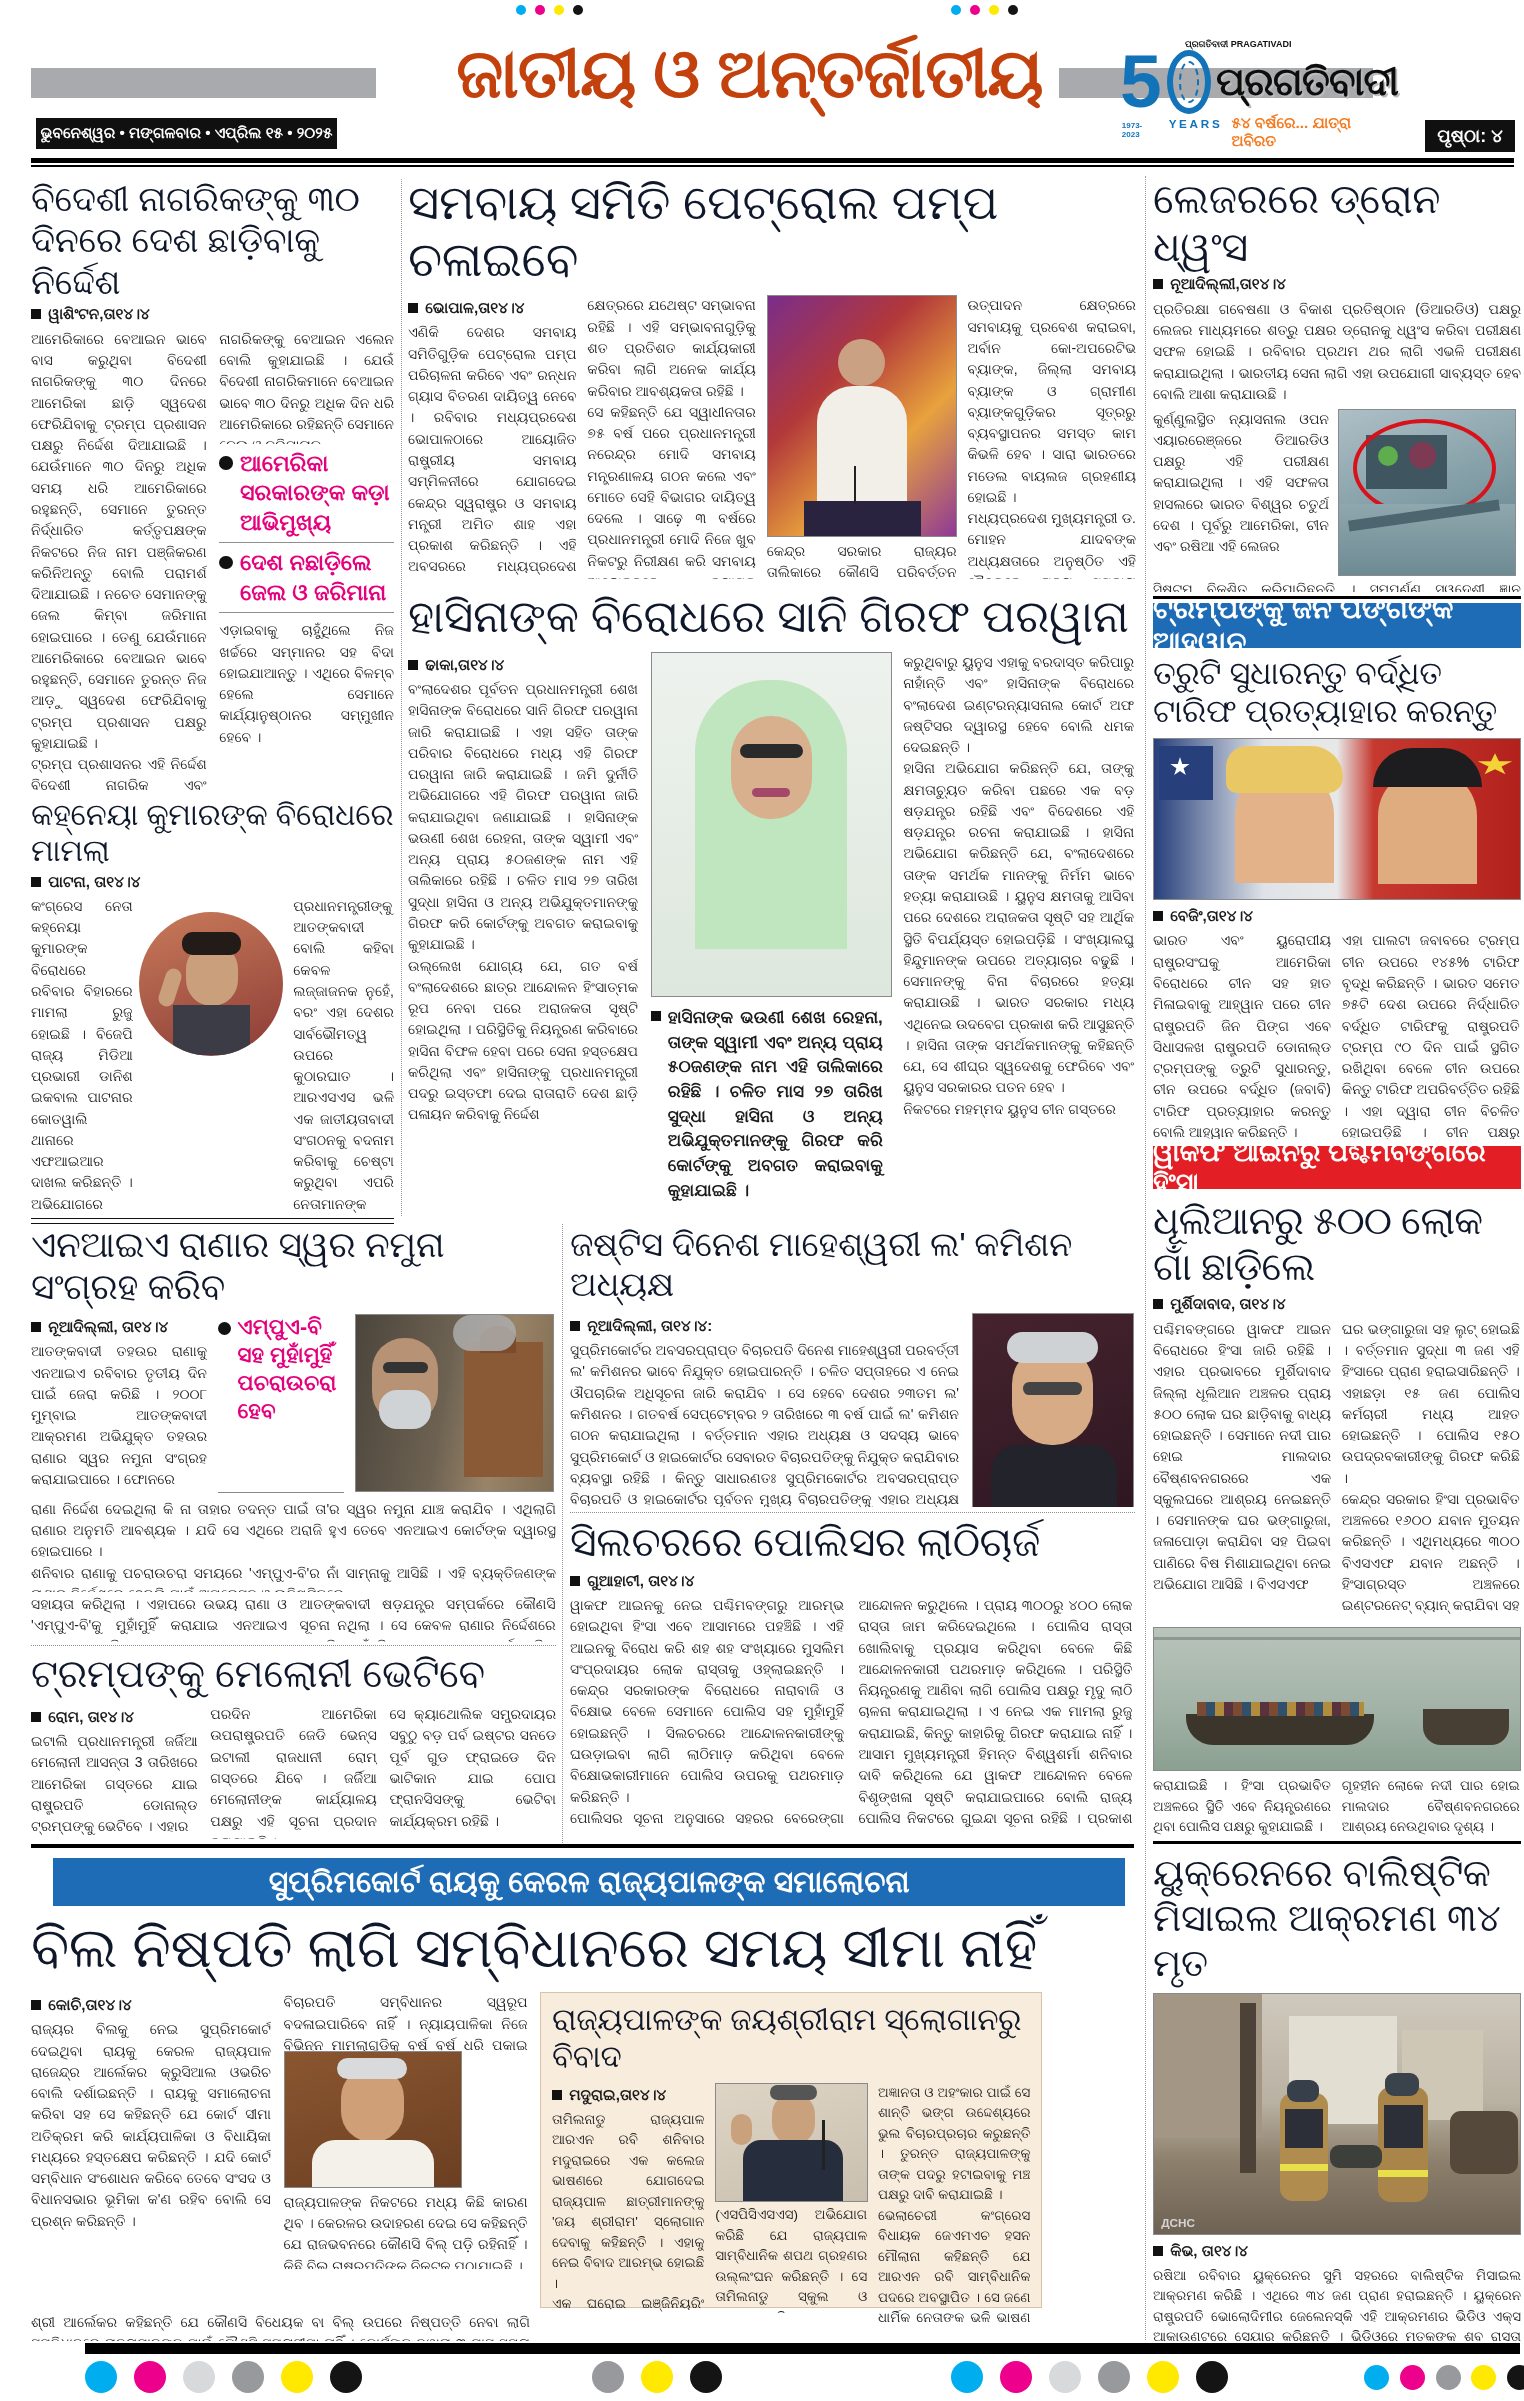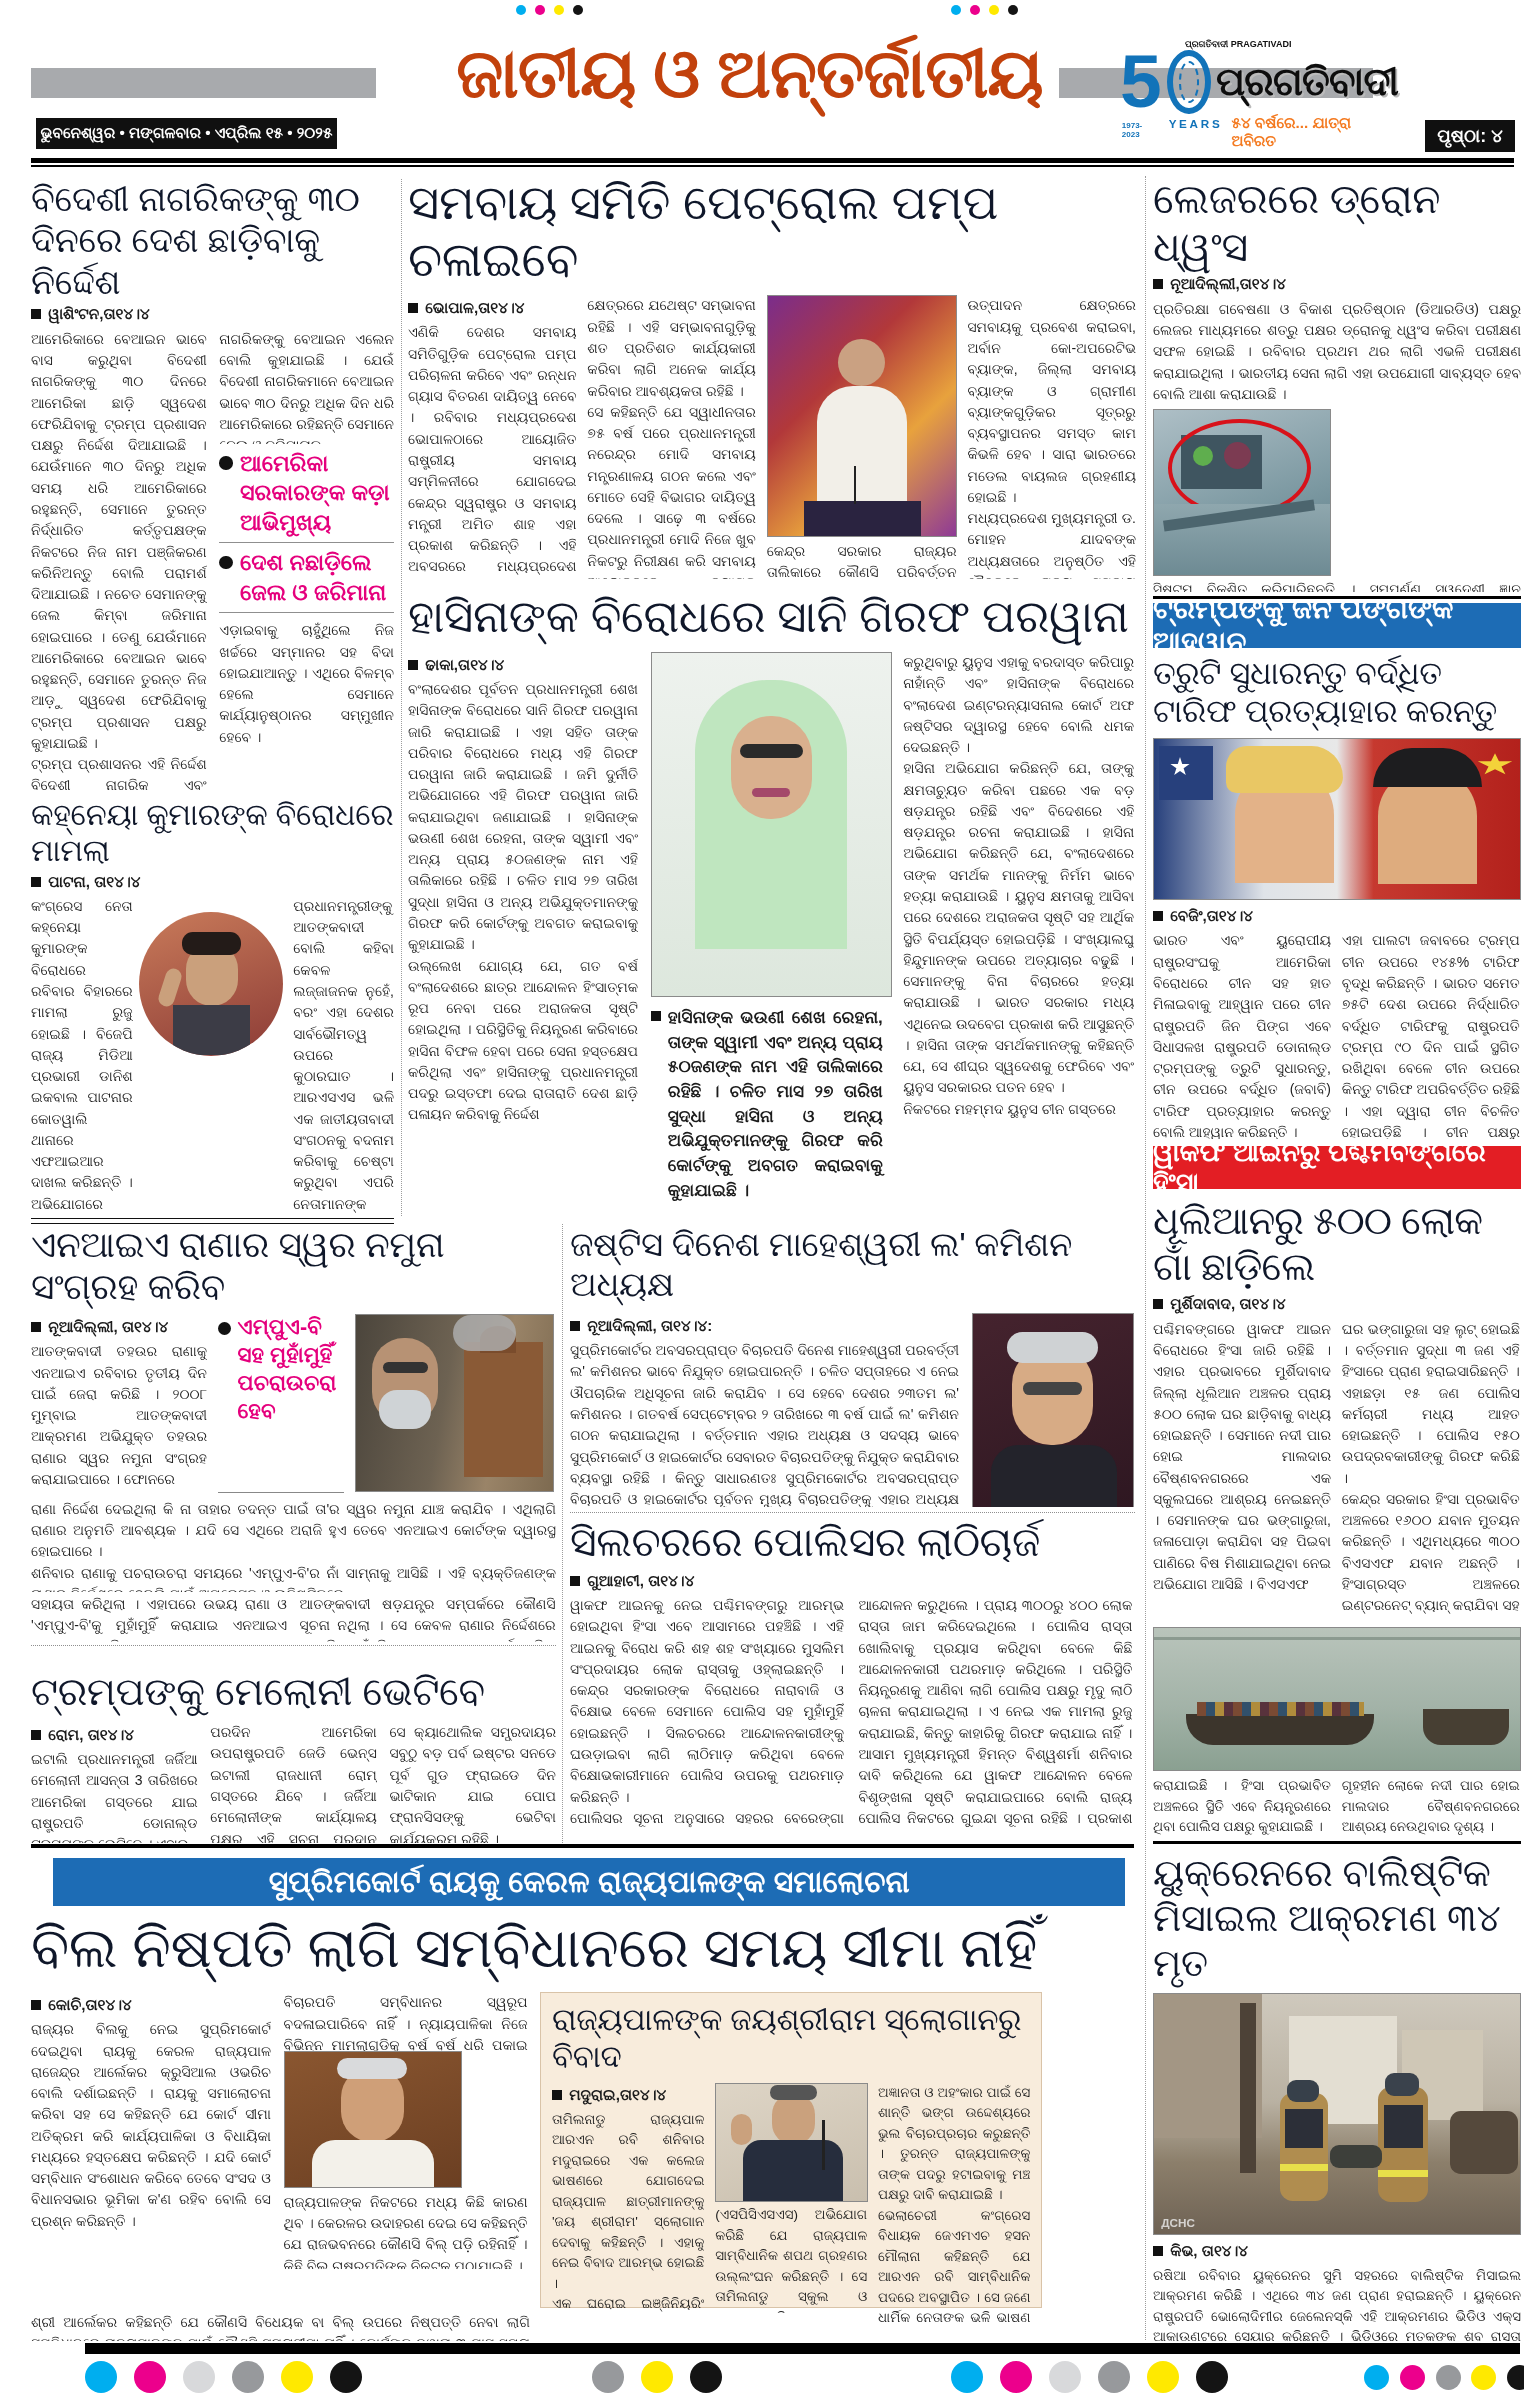--- a/index.html
+++ b/index.html
@@ -126,20 +126,21 @@
   </div>
 
   <div class="a" style="left:1153px;top:175px;width:368px;height:417px;overflow:hidden;">
     <div class="hl" style="font-size:41px;">ଲେଜରରେ ଡ୍ରୋନ ଧ୍ୱଂସ</div>
     <div class="dl">
       <span class="sq"></span>
       <span>ନୂଆଦିଲ୍ଲୀ,ତା୧୪।୪</span>
     </div>
     <div class="bt">ପ୍ରତିରକ୍ଷା ଗବେଷଣା ଓ ବିକାଶ ପ୍ରତିଷ୍ଠାନ (ଡିଆରଡିଓ) ପକ୍ଷରୁ ଲେଜର ମାଧ୍ୟମରେ ଶତ୍ରୁ ପକ୍ଷର ଡ୍ରୋନକୁ ଧ୍ୱଂସ କରିବା ପରୀକ୍ଷଣ ସଫଳ ହୋଇଛି । ରବିବାର ପ୍ରଥମ ଥର ଲାଗି ଏଭଳି ପରୀକ୍ଷଣ କରାଯାଇଥିଲା । ଭାରତୀୟ ସେନା ଲାଗି ଏହା ଉପଯୋଗୀ ସାବ୍ୟସ୍ତ ହେବ ବୋଲି ଆଶା କରାଯାଉଛି ।</div>
     <div class="cols" style="gap:9px;margin-top:3.6px;">
+      <div class="bt" style="width:176px;height:167px;">କୁର୍ଣ୍ଣୁଲସ୍ଥିତ ନ୍ୟାସନାଲ ଓପନ ଏୟାରରେଞ୍ଜରେ ଡିଆରଡିଓ ପକ୍ଷରୁ ଏହି ପରୀକ୍ଷଣ କରାଯାଇଥିଲା । ଏହି ସଫଳତା ହାସଲରେ ଭାରତ ବିଶ୍ୱର ଚତୁର୍ଥ ଦେଶ । ପୂର୍ବରୁ ଆମେରିକା, ଚୀନ ଏବଂ ରଷିଆ ଏହି ଲେଜର</div>
       <div class="photo" style="width:176px;height:165px;background:linear-gradient(160deg,#aebfc6,#7b98a1 60%,#5c7b86);">
         <div class="fig" style="left:27px;top:25px;width:81px;height:54px;background:#3f5560;"></div>
         <div class="fig" style="left:39px;top:36px;width:20px;height:20px;border-radius:50%;background:#5fae4e;"></div>
         <div class="fig" style="left:70px;top:32px;width:27px;height:27px;border-radius:50%;background:#7c3b52;"></div>
         <div class="fig" style="left:14.4px;top:9px;width:135px;height:90px;border:4.5px solid #d8121a;border-radius:50%;"></div>
         <div class="fig" style="left:0;top:94px;width:176px;height:72px;background:linear-gradient(180deg,#8fa7ae,#6d8a93);"></div>
         <div class="fig" style="left:9px;top:100px;width:152px;height:10.8px;background:#4c656e;transform:rotate(-8deg);"></div>
       </div>
     </div>
     <div class="bt" style="margin-top:3.6px;height:133px;">ସିଷ୍ଟମ ବିକଶିତ କରିପାରିଛନ୍ତି । ସମ୍ପୂର୍ଣ୍ଣ ସ୍ୱଦେଶୀ ଜ୍ଞାନ କୌଶଳରେ ନିର୍ମିତ ୩୦ କିଲୋୱାଟ୍‌ର ଏମକେ-୨ (ଏ) ଲେଜର-ଡାଇରେକ୍ଟେଡ ଏନର୍ଜି ୱିପନ (ଡିଇଡବ୍ଲ୍ୟୁ) କେବଳ ଡ୍ରୋନ ନୁହେଁ, ଭବିଷ୍ୟତରେ ଶତ୍ରୁ ପକ୍ଷରୁ ମିସାଇଲ ଏବଂ ଲଢୁଆ ବିମାନକୁ ମଧ୍ୟ ଧ୍ୱଂସ କରିବାର ସାମର୍ଥ୍ୟ ରଖିଛି । ଶୀଘ୍ର ଏହା ଭାରତୀୟ ସେନାରେ ସାମିଲ ହେବ ।</div>
@@ -311,21 +312,21 @@
       <div class="fig" style="left:269px;top:81px;width:86px;height:36px;border-radius:0 0 18px 18px;background:#473f33;"></div>
       <div class="fig" style="left:0;top:9px;width:366px;height:2.7px;background:#8b9a90;"></div>
     </div>
     <div class="cols" style="gap:10.8px;margin-top:5.4px;">
       <div class="bt" style="width:178px;height:75px;font-size:13.5px;">କରାଯାଇଛି । ହିଂସା ପ୍ରଭାବିତ ଅଞ୍ଚଳରେ ସ୍ଥିତି ଏବେ ନିୟନ୍ତ୍ରଣରେ ଥିବା ପୋଲିସ ପକ୍ଷରୁ କୁହାଯାଇଛି ।</div>
       <div class="bt" style="width:178px;height:75px;font-size:13.5px;">ଗୃହହୀନ ଲୋକେ ନଦୀ ପାର ହୋଇ ମାଲଦାର ବୈଷ୍ଣବନଗରରେ ଆଶ୍ରୟ ନେଉଥିବାର ଦୃଶ୍ୟ ।</div>
     </div>
   </div>
 
   <div class="a" style="left:31px;top:1651px;width:525px;height:192px;overflow:hidden;">
-    <div class="hl" style="font-size:39px;margin-top:18px;">ଟ୍ରମ୍ପଙ୍କୁ ମେଲୋନୀ ଭେଟିବେ</div>
+    <div class="hl" style="font-size:39px;">ଟ୍ରମ୍ପଙ୍କୁ ମେଲୋନୀ ଭେଟିବେ</div>
     <div class="cols" style="gap:12.6px;margin-top:7.2px;">
       <div style="width:167px;">
         <div class="dl">
           <span class="sq"></span>
           <span>ରୋମ, ତା୧୪।୪</span>
         </div>
         <div class="bt" style="height:106px;">ଇଟାଲି ପ୍ରଧାନମନ୍ତ୍ରୀ ଜର୍ଜିଆ ମେଲୋନୀ ଆସନ୍ତା 3 ତାରିଖରେ ଆମେରିକା ଗସ୍ତରେ ଯାଇ ରାଷ୍ଟ୍ରପତି ଡୋନାଲ୍ଡ ଟ୍ରମ୍ପଙ୍କୁ ଭେଟିବେ । ଏହାର</div>
       </div>
       <div class="bt" style="width:167px;height:135px;">ପରଦିନ ଆମେରିକା ଉପରାଷ୍ଟ୍ରପତି ଜେଡି ଭେନ୍ସ ଇଟାଲୀ ରାଜଧାନୀ ରୋମ୍ ଗସ୍ତରେ ଯିବେ । ଜର୍ଜିଆ ମେଲୋନୀଙ୍କ କାର୍ଯ୍ୟାଳୟ ପକ୍ଷରୁ ଏହି ସୂଚନା ପ୍ରଦାନ କରାଯାଇଛି ।</div>
       <div class="bt" style="width:167px;height:135px;">ସେ କ୍ୟାଥୋଲିକ ସମ୍ପ୍ରଦାୟର ସବୁଠୁ ବଡ଼ ପର୍ବ ଇଷ୍ଟର ସନଡେ ପୂର୍ବ ଗୁଡ ଫ୍ରାଇଡେ ଦିନ ଭାଟିକାନ ଯାଇ ପୋପ ଫ୍ରାନସିସଙ୍କୁ ଭେଟିବା କାର୍ଯ୍ୟକ୍ରମ ରହିଛି ।</div>

